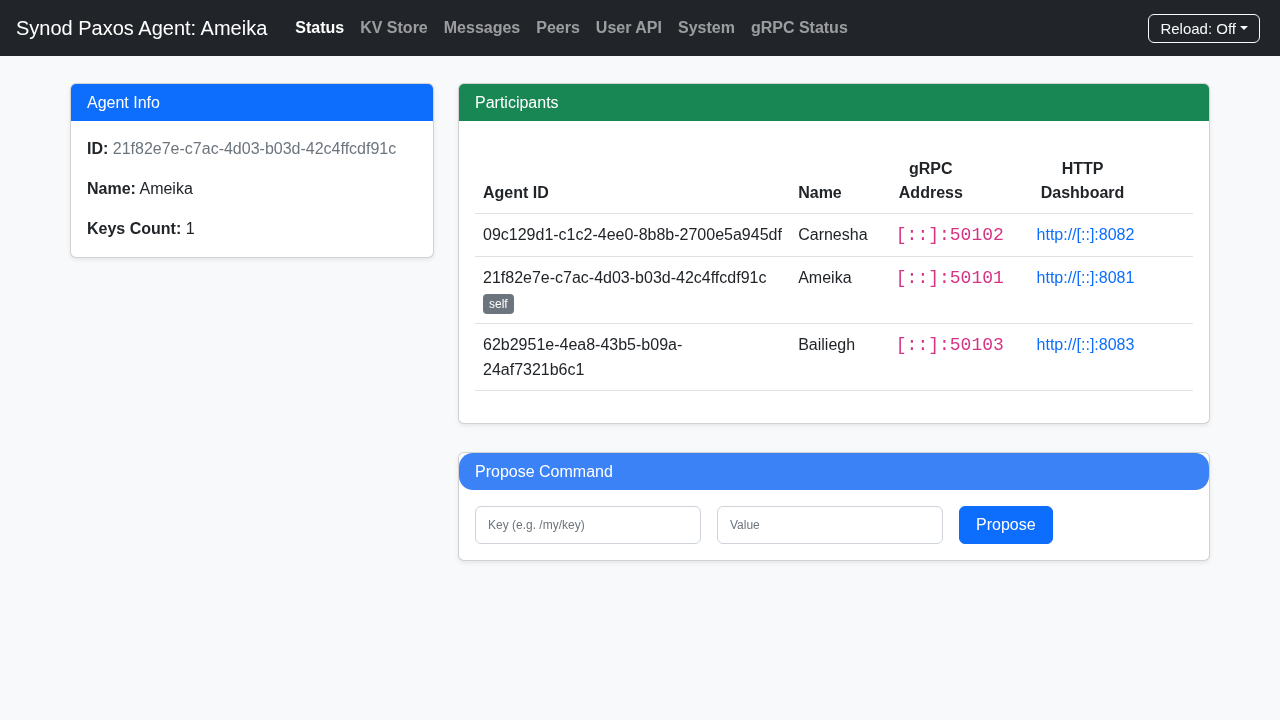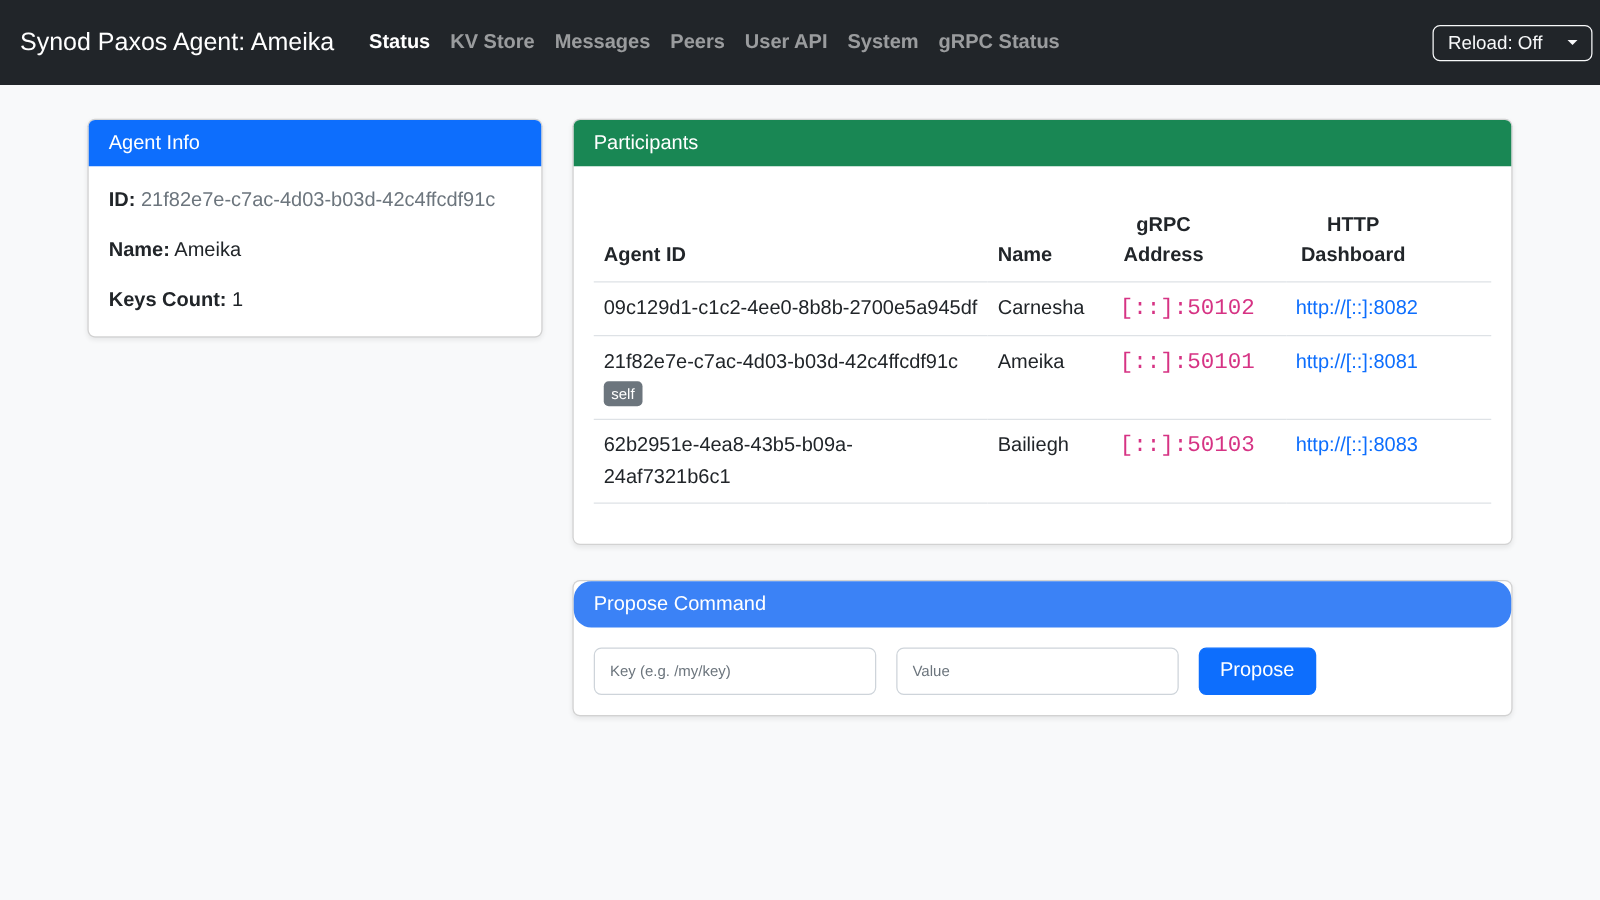--- a/index.html
+++ b/index.html
@@ -6,42 +6,42 @@
   html, body { margin: 0; padding: 0; }
   body {
     width: 1280px; height: 720px; overflow: hidden;
     background: #f8f9fa;
     font-family: "Liberation Sans", "DejaVu Sans", sans-serif;
     font-size: 16px; color: #212529;
   }
 
   
   .navbar {
-    height: 68px; background: #212529;
+    height: 56px; background: #212529;
     display: flex; align-items: center;
-    padding: 0 6px 0 16px;
+    padding: 0 20px 0 16px;
   }
   .brand {
     color: #fff; font-size: 20px; line-height: 1;
     margin-right: 20px; text-decoration: none; white-space: nowrap; cursor: pointer;
   }
   .nav { display: flex; list-style: none; margin: 0; padding: 0; flex: 1 1 auto; }
   .nav li { margin: 0; }
   .nav-link {
     display: block; color: rgba(255,255,255,.55);
     padding: 8px 8px; text-decoration: none; font-size: 16px; cursor: pointer;
     white-space: nowrap;
     font-weight: bold;
   }
   .nav-link.active { color: #fff; }
   .btn-reload {
     background: transparent; color: #f8f9fa;
     border: 1px solid #f8f9fa; border-radius: 6px;
     padding: 4px 11px; font-size: 15px; line-height: 19px;
-    display: inline-flex; align-items: center; gap: 20px;
+    display: inline-flex; align-items: center; gap: 4px;
     font-family: inherit; cursor: pointer; white-space: nowrap;
   }
   .caret-down {
     width: 0; height: 0; display: inline-block;
     border-left: 4px solid transparent; border-right: 4px solid transparent;
     border-top: 4px solid #f8f9fa;
   }
 
   
   .container { width: 1140px; margin: 27px auto 0; }

